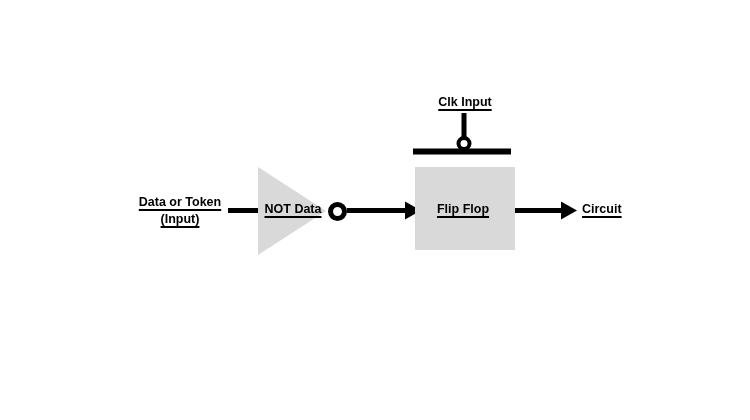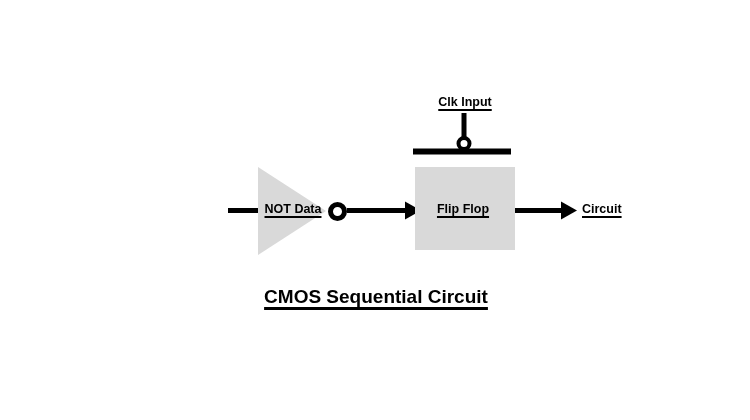--- a/index.html
+++ b/index.html
@@ -89,23 +89,26 @@
     <line x1="413" y1="151.5" x2="511" y2="151.5" stroke="#000000" stroke-width="6"></line>
 
     <rect x="415" y="167" width="100" height="83" fill="#d9d9d9"></rect>
 
     <line x1="515" y1="210.5" x2="563" y2="210.5" stroke="#000000" stroke-width="5"></line>
     <polygon points="561,201.5 577,210.5 561,219.5" fill="#000000"></polygon>
   </svg>
 
   <div class="lbl centered" style="left:465px; top:94px;">Clk Input</div>
 
+  <div class="lbl centered multiline" style="left:180px; top:194px; width:110px;">
+    <span>Data or Token</span><br>
+    <span>(Input)</span>
+  </div>
 
   <div class="lbl centered" style="left:293px; top:201px;">NOT Data</div>
 
   <div class="lbl centered" style="left:463px; top:201px;">Flip Flop</div>
 
   <div class="lbl" style="left:582px; top:201px;">Circuit</div>
 
-  <div class="diagram-title">CMOS Sequential Circuit</div>
 
 
 </div>
 
 </body></html>

